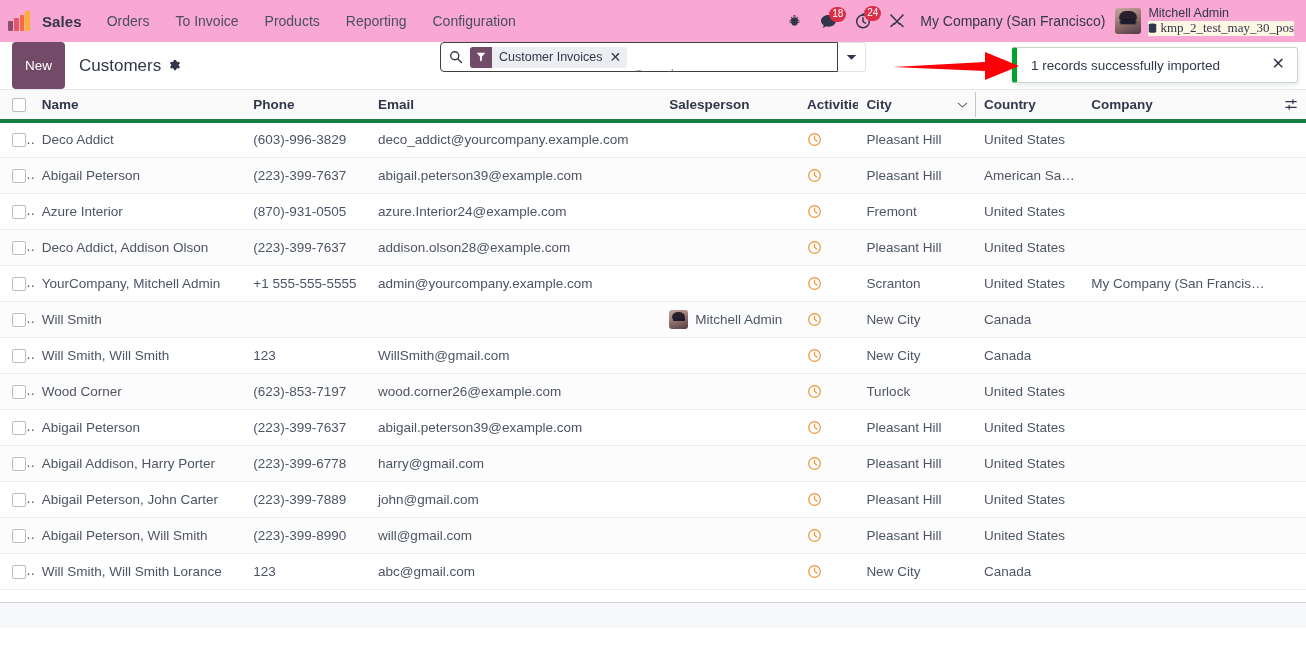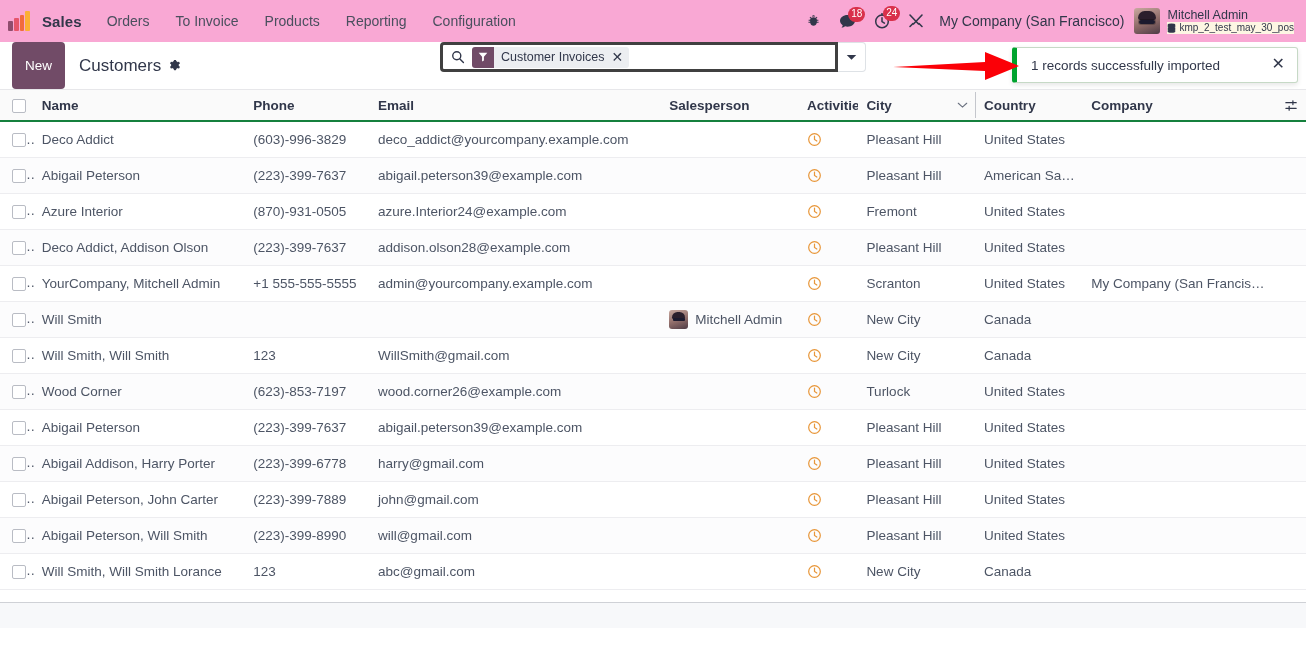--- a/index.html
+++ b/index.html
@@ -91,23 +91,23 @@
   }
   .avatar-lg::after {
     content: ""; position: absolute;
     left: 5px; top: 12px; width: 16px; height: 4px;
     background: #1c1a2e; border-radius: 2px;
     box-shadow: 0 0 0 1px rgba(0,0,0,.25);
   }
   .user-texts { line-height: 1.15; }
   .user-name { font-size: 12.5px; color: #31374a; }
   .user-db {
-    font-size: 10px;
-    color: #31374a;
-    font-family: Liberation Sans, sans-serif;
+    font-size: 13px;
+    color: #31374a;
+    font-family: Liberation Serif, serif;
     background: #fdf6e3;
     display: flex; align-items: center; gap: 3px;
   }
 
   
   .control-panel {
     height: 48px;
     background: #ffffff;
     display: flex;
     padding: 0 12px;
@@ -135,21 +135,21 @@
 
   .searchview-wrap {
     position: absolute;
     left: 440px;
     width: 426px;
     display: flex;
   }
   .searchview {
     flex: 1;
     height: 30px;
-    border: 3px solid #404040;
+    border: 1px solid #404040;
     border-radius: 4px 0 0 4px;
     background: #fff;
     display: flex;
     align-items: center;
     padding: 0 6px 0 8px;
     gap: 7px;
     overflow: hidden;
   }
   .search-icon { color: #31374a; flex: none; display: flex; }
   .facet {
@@ -252,21 +252,21 @@
     table-layout: fixed;
   }
   table.olist thead th {
     background: #fafafa;
     font-size: 13.5px;
     color: #31374a;
     font-weight: bold;
     text-align: left;
     height: 31px;
     padding: 0 8px;
-    border-bottom: 2px solid #15803d;
+    border-bottom: 4px solid #15803d;
     white-space: nowrap;
     position: relative;
   }
   table.olist tbody td {
     font-size: 13.5px;
     color: #4d5565;
     height: 36px;
     padding: 0 8px;
     border-bottom: 1px solid #ededf0;
     white-space: nowrap;

